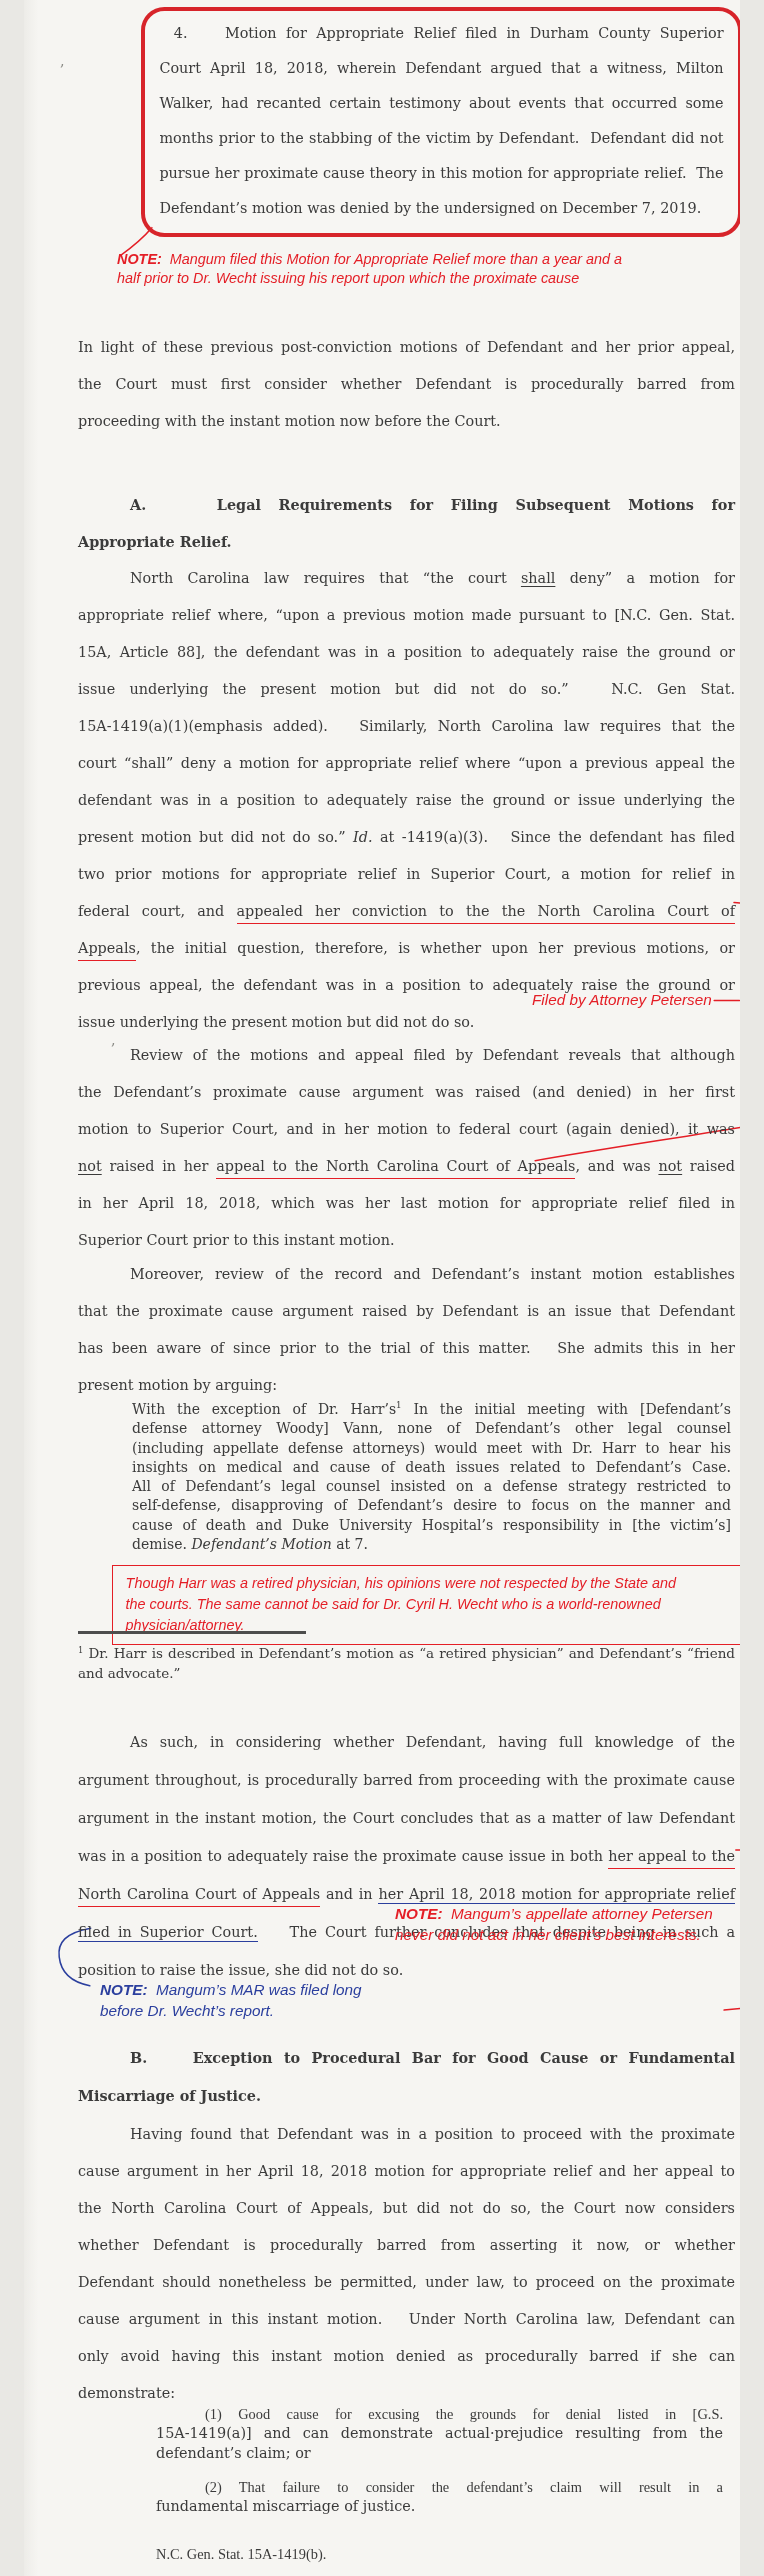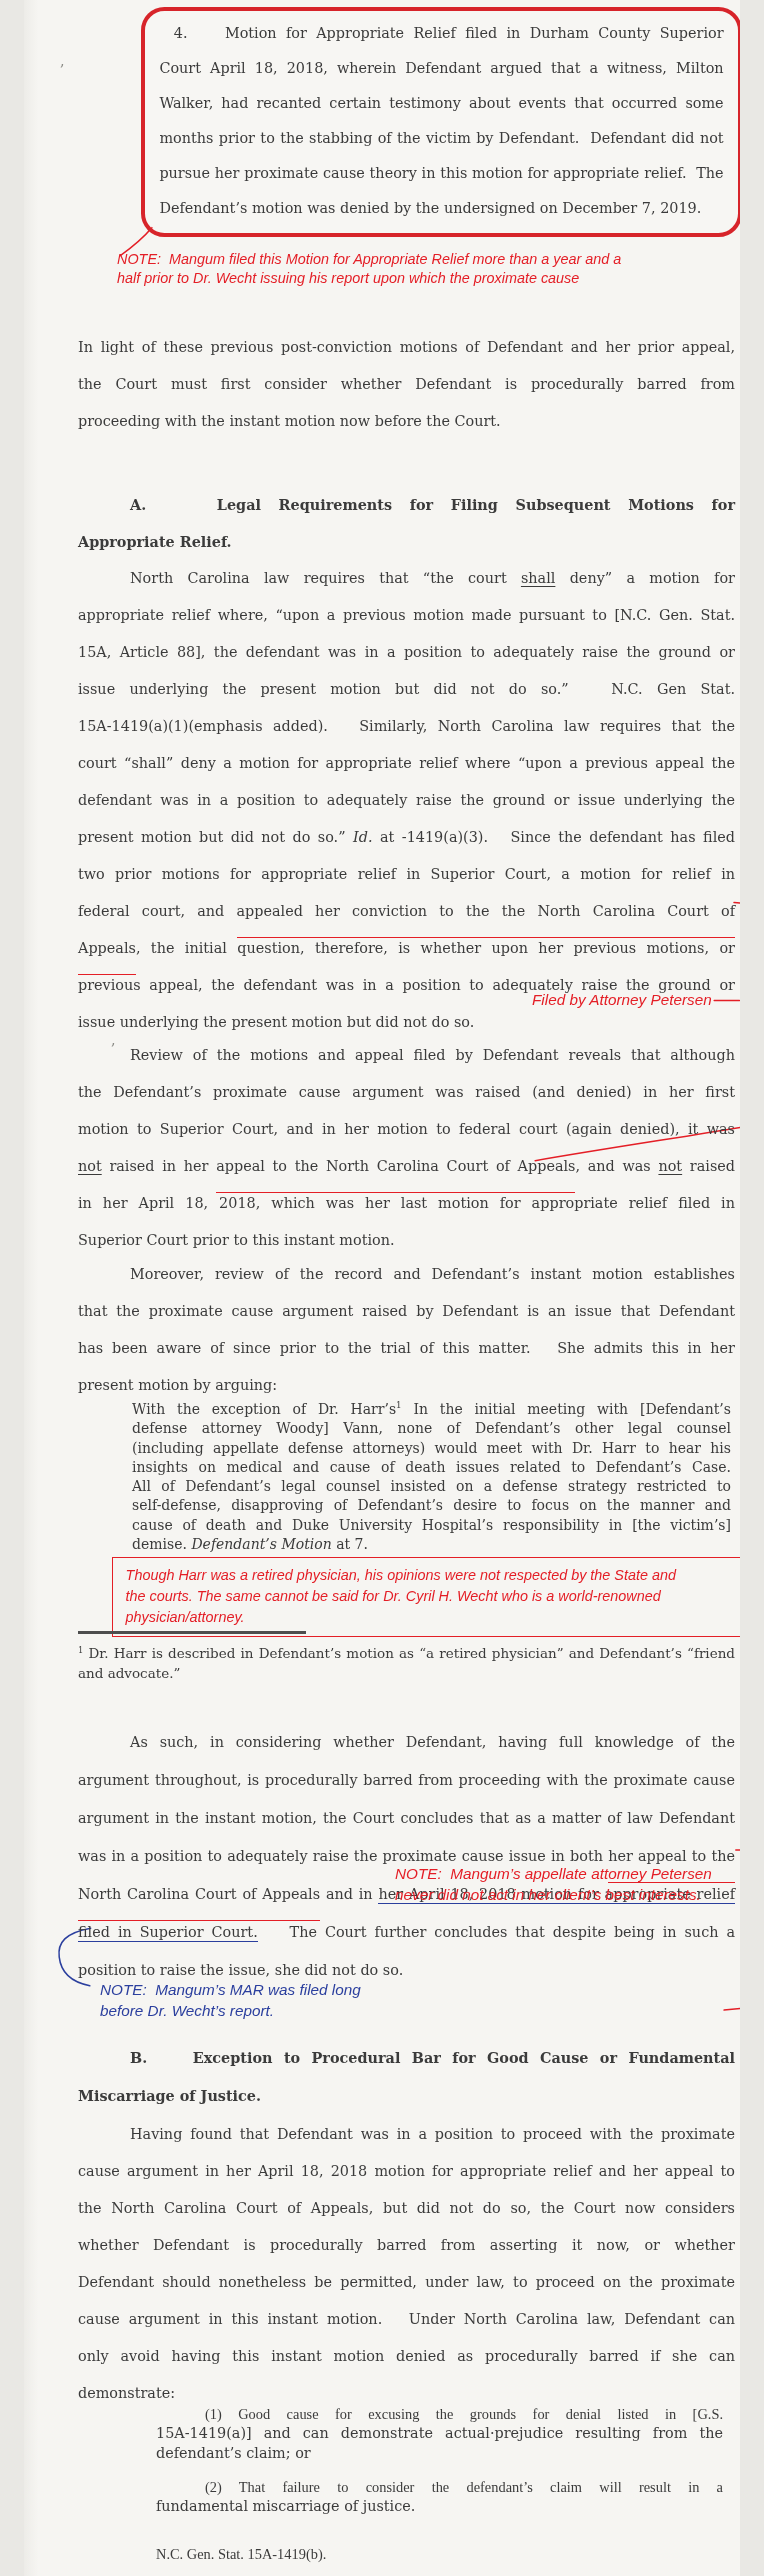--- a/index.html
+++ b/index.html
@@ -22,38 +22,39 @@
   .body .line{text-align:justify;text-align-last:justify;}
   .body .line.last{text-align:left;text-align-last:left;}
   .bold{font-weight:bold;}
   .line.ind58{text-indent:52px;}
   .line.ind55{text-indent:49px;font-family:Liberation Serif, serif;}
   .line.ind16{text-indent:14.4px;}
   .note{font-family:"Liberation Sans", sans-serif;font-style:italic;line-height:20px;font-size:14.4px;}
   .note .line{white-space:nowrap;text-align:left;}
   .red{color:var(--red);}
   .blue{color:var(--blue);margin-left:8px;}
-  .b{font-weight:normal;}
+  .b{font-weight:bold;}
   .it{font-style:italic;}
   .sup{vertical-align:super;font-size:0.62em;line-height:0;}
   .ub{text-decoration:underline;text-underline-offset:2.7px;}
-  .ur{border-bottom:1.8px solid var(--red);padding-bottom:18px;}
+  .ur{border-bottom:1.8px solid var(--red);padding-bottom:4px;}
   .ublu{border-bottom:1.8px solid var(--blue);padding-bottom:0.9px;}
   .redbox{
     border:4.5px solid #d7242a;
     border-radius:23.4px;
     padding:4.5px 14.4px 7.2px 14.4px;
     line-height:35px;
     background:rgba(255,255,255,0.12);
   }
   .redbox .line{text-align:justify;text-align-last:justify;}
   .redbox .line.last{text-align-last:left;}
   .redbox2{
     border:1.8px solid var(--red);
     padding:7.2px 12.6px 8px 12.6px;
+    margin-top:8px;
   }
   .rule{background:#4d4d4d;}
   .stray{color:#8a8a85;font-size:14.4px;line-height:14.4px;}
   svg.overlay{position:absolute;left:0;top:0;pointer-events:none;}
   svg.overlay path{fill:none;stroke-width:1.7;stroke-linecap:round;}
   .pr{stroke:var(--red);}
   .pb{stroke:var(--blue);}
 </style>
 </head>
 <body>
@@ -151,21 +152,21 @@
       <div class="line"><span>argument in the instant motion, the Court concludes that as a matter of law Defendant</span></div>
       <div class="line"><span>was in a position to adequately raise the proximate cause issue in both </span><span class="ur">her appeal to the</span></div>
       <div class="line"><span class="ur">North Carolina Court of Appeals</span><span> and in </span><span class="ublu">her April 18, 2018 motion for appropriate relief</span></div>
       <div class="line"><span class="ublu">filed in Superior Court.</span><span>&nbsp;&nbsp;&nbsp; The Court further concludes that despite being in such a</span></div>
       <div class="line last"><span>position to raise the issue, she did not do so.</span></div>
     </div>
     <div class="blk note blue" style="left: 68px; top: 1979px; font-size: 15.3px; line-height: 21px;">
       <div class="line"><span class="b">NOTE:</span><span>&nbsp; Mangum’s MAR was filed long</span></div>
       <div class="line last"><span>before Dr. Wecht’s report.</span></div>
     </div>
-    <div class="blk note red" style="left: 371px; top: 1863px; font-size: 15.3px; line-height: 21px;">
+    <div class="blk note red" style="left: 371px; top: 1903px; font-size: 15.3px; line-height: 21px;">
       <div class="line"><span class="b">NOTE:</span><span>&nbsp; Mangum’s appellate attorney Petersen</span></div>
       <div class="line last"><span>never did not act in her client’s best interests.</span></div>
     </div>
     <div class="blk body bold" style="left: 54px; top: 2039px; width: 657px; line-height: 38px;">
       <div class="line ind58"><span>B.&nbsp;&nbsp;&nbsp;&nbsp;Exception to Procedural Bar for Good Cause or Fundamental</span></div>
       <div class="line last"><span>Miscarriage of Justice.</span></div>
     </div>
     <div class="blk body" style="left: 54px; top: 2116px; width: 657px;">
       <div class="line ind58"><span>Having found that Defendant was in a position to proceed with the proximate</span></div>
       <div class="line"><span>cause argument in her April 18, 2018 motion for appropriate relief and her appeal to</span></div>

